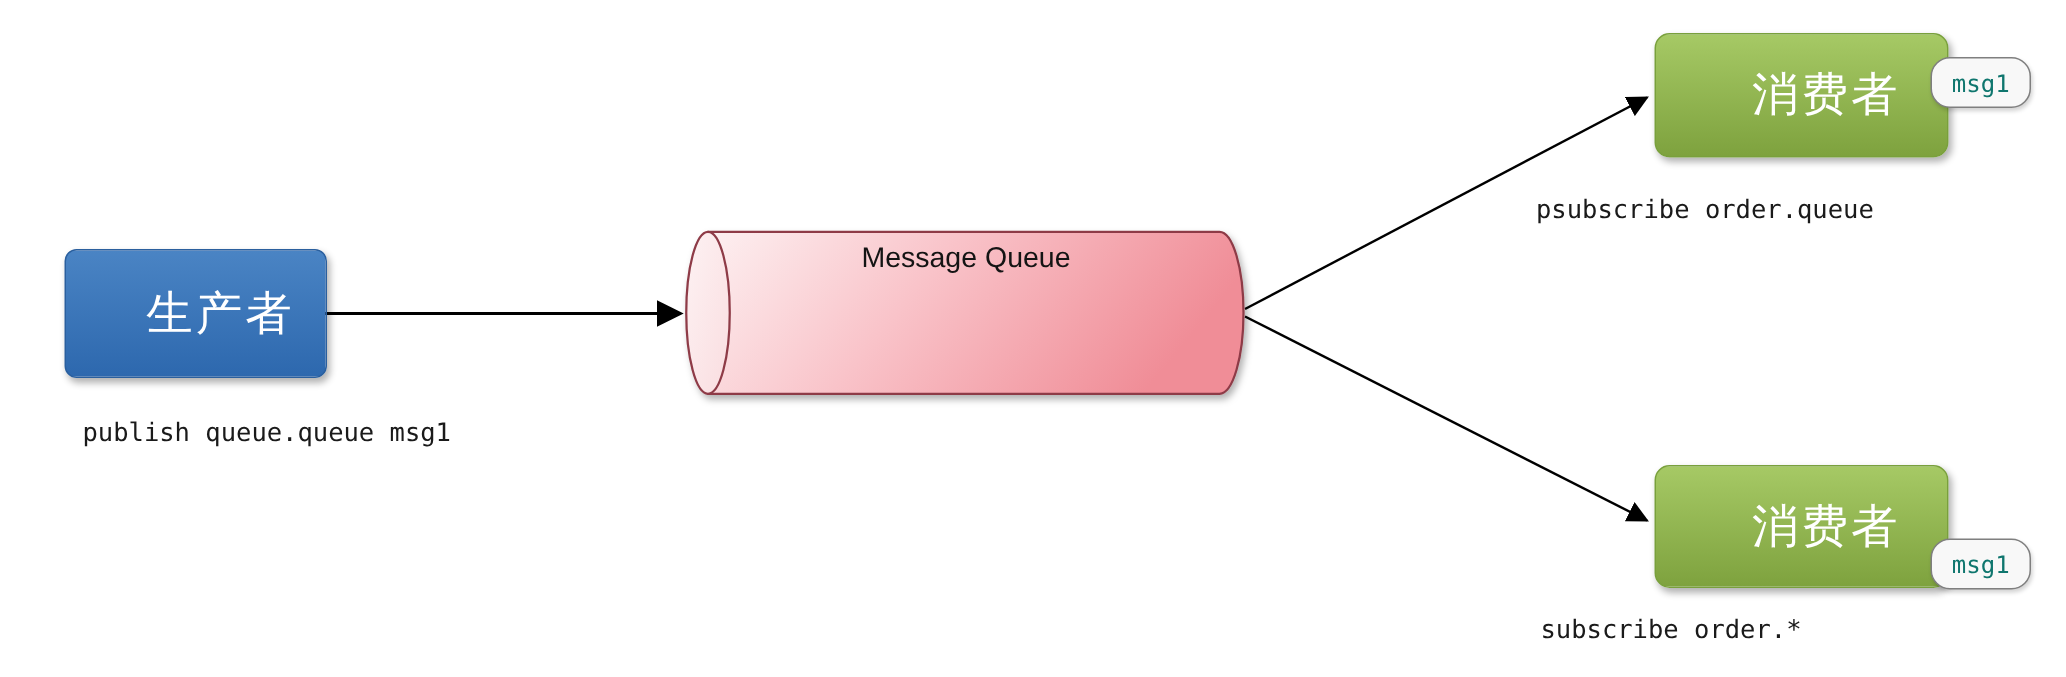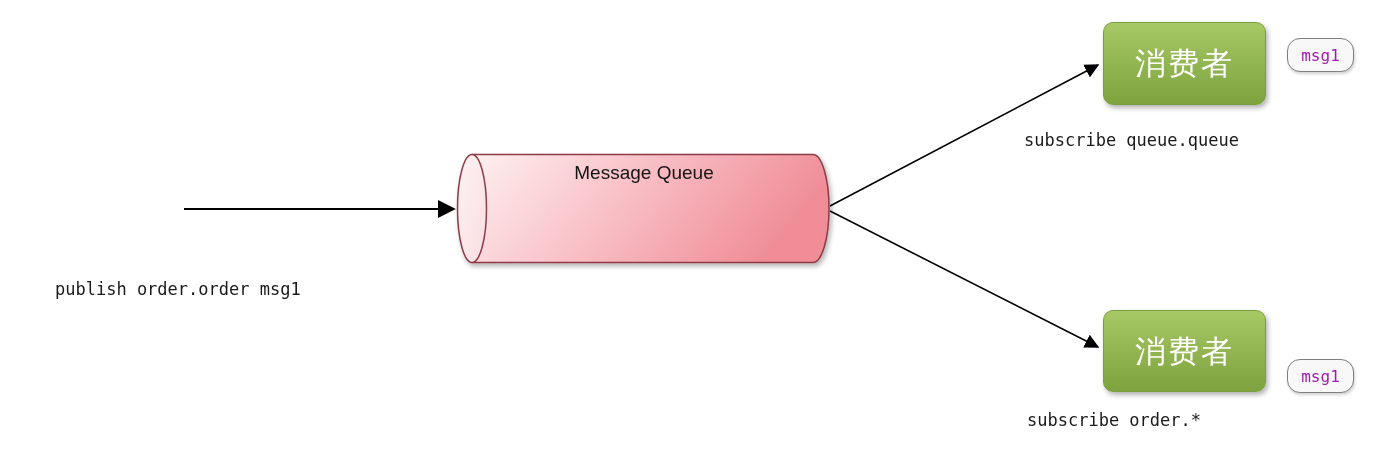--- a/index.html
+++ b/index.html
@@ -22,20 +22,21 @@
     width: 1377px;
     height: 451px;
   }
   .node {
     position: absolute;
     display: flex;
     align-items: center;
     justify-content: center;
     color: #ffffff;
     box-shadow: 2px 3px 5px rgba(0,0,0,0.30);
+    padding-left: 33px;
   }
   .node .node-label {
     font-size: 31px;
     letter-spacing: 2px;
     line-height: 1;
   }
   .producer-box {
     left: 43px;
     top: 166px;
     width: 140px;
@@ -81,21 +82,21 @@
     height: 34px;
     border-radius: 13px;
     background: var(--badge-bg, #f8f8f8);
     border: 1.5px solid var(--badge-border, #7f7f7f);
     box-sizing: border-box;
     display: flex;
     align-items: center;
     justify-content: center;
     font-family: "DejaVu Sans Mono", monospace;
     font-size: 16px;
-    color: #a21caf;
+    color: #0f766e;
     box-shadow: 1px 2px 3px rgba(0,0,0,0.18);
   }
   .badge.top { left: 1287px; top: 38px; }
   .badge.bottom { left: 1287px; top: 359px; }
 </style>
 </head>
 <body>
 
 <div class="canvas">
 
@@ -123,27 +124,30 @@
     <line x1="830" y1="211" x2="1098" y2="347" stroke="#000000" stroke-width="1.6" marker-end="url(#arrowhead)"></line>
 
     <g filter="url(#softShadow)">
       <path d="M 472 154.5 H 813 A 16 54 0 0 1 813 262.5 H 472 Z" fill="url(#cylBody)" stroke="#8e3b47" stroke-width="1.5" stroke-linejoin="round"></path>
       <ellipse cx="472" cy="208.5" rx="14.5" ry="54" fill="url(#cylCap)" stroke="#8e3b47" stroke-width="1.5"></ellipse>
     </g>
   </svg>
 
   <div class="queue-label">Message Queue</div>
 
-  <div class="caption publish">publish order.order msg1</div>
+  <div class="node producer-box">
+    <span class="node-label">生产者</span>
+  </div>
+  <div class="caption publish">publish queue.queue msg1</div>
 
   <div class="node consumer-box top">
     <span class="node-label">消费者</span>
   </div>
   <div class="badge top">msg1</div>
-  <div class="caption subscribe">subscribe queue.queue</div>
+  <div class="caption subscribe">psubscribe order.queue</div>
 
   <div class="node consumer-box bottom">
     <span class="node-label">消费者</span>
   </div>
   <div class="badge bottom">msg1</div>
   <div class="caption psubscribe">subscribe order.*</div>
 
 </div>
 
 </body></html>

